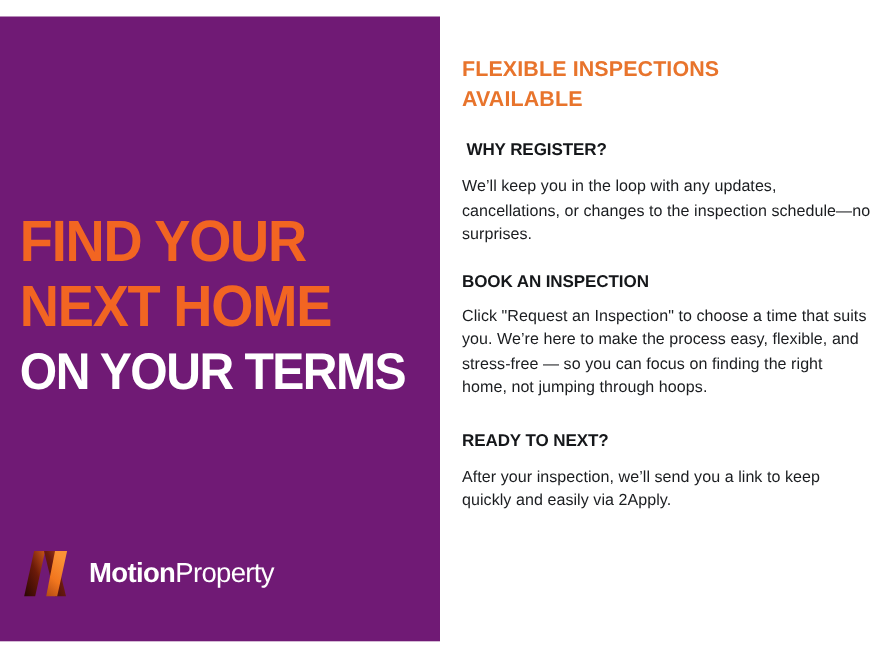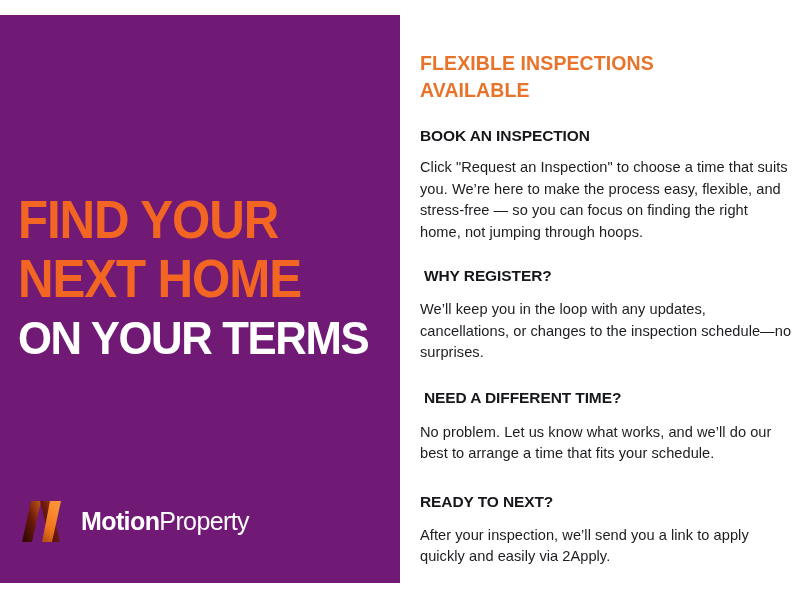--- a/index.html
+++ b/index.html
@@ -172,35 +172,31 @@
         <span class="strong">Motion</span><span class="light">Property</span>
       </div>
     </div>
 
   </div>
 
   <div class="content">
 
     <h1 class="eyebrow">FLEXIBLE INSPECTIONS AVAILABLE</h1>
 
+    <section class="section" id="sec-1">
+      <h2 class="sec-heading indent">WHY REGISTER?</h2>
+      <p class="sec-body">We’ll keep you in the loop with any updates, cancellations, or changes to the inspection schedule—no surprises.</p>
+    </section>
+
     <section class="section" id="sec-0">
       <h2 class="sec-heading">BOOK AN INSPECTION</h2>
       <p class="sec-body">Click "Request an Inspection" to choose a time that suits you. We’re here to make the process easy, flexible, and stress-free — so you can focus on finding the right home, not jumping through hoops.</p>
     </section>
 
-    <section class="section" id="sec-1">
-      <h2 class="sec-heading indent">WHY REGISTER?</h2>
-      <p class="sec-body">We’ll keep you in the loop with any updates, cancellations, or changes to the inspection schedule—no surprises.</p>
-    </section>
-
-    <section class="section" id="sec-2">
-      <h2 class="sec-heading indent">NEED A DIFFERENT TIME?</h2>
-      <p class="sec-body">No problem. Let us know what works, and we’ll do our best to arrange a time that fits your schedule.</p>
-    </section>
 
     <section class="section" id="sec-3">
       <h2 class="sec-heading">READY TO NEXT?</h2>
-      <p class="sec-body">After your inspection, we’ll send you a link to apply quickly and easily via 2Apply.</p>
+      <p class="sec-body">After your inspection, we’ll send you a link to keep quickly and easily via 2Apply.</p>
     </section>
 
   </div>
 
 </div>
 
 </body></html>

